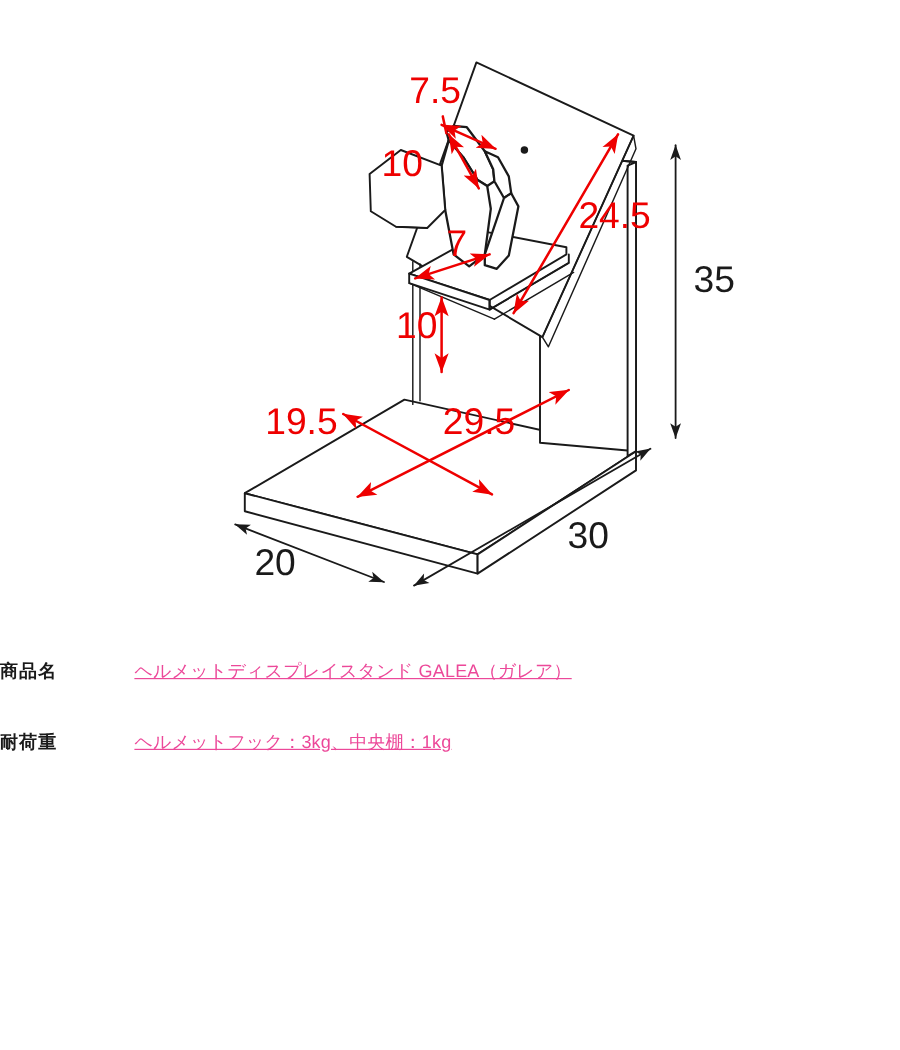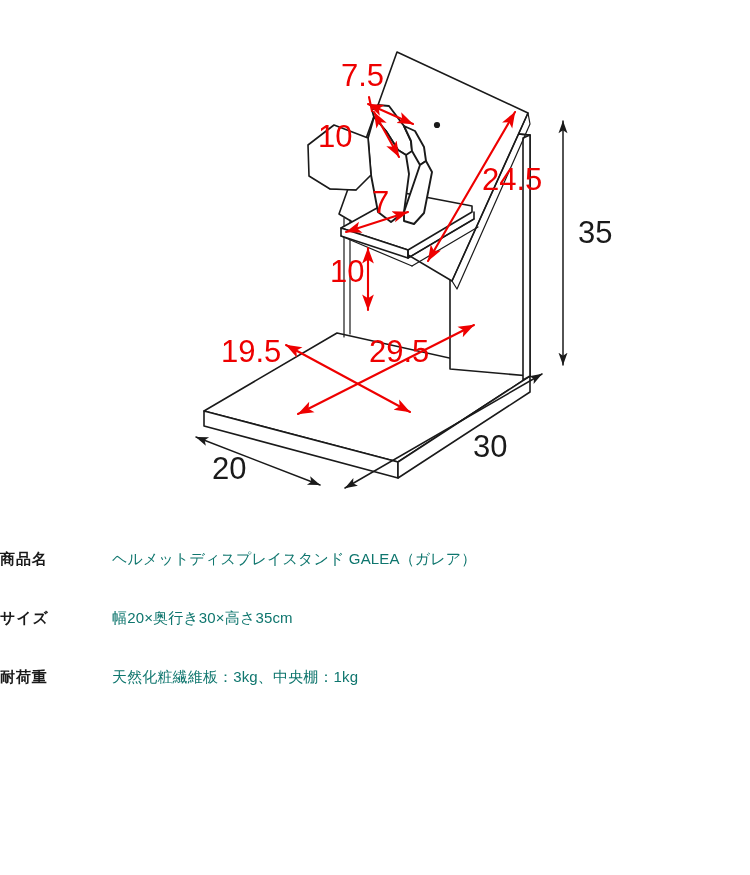--- a/index.html
+++ b/index.html
@@ -80,23 +80,24 @@
     font-size: 15px;
     font-weight: 700;
     color: #1a1a1a;
     letter-spacing: 0.06em;
     white-space: nowrap;
   }
   .spec-value {
     padding-left: 0;
     font-size: 15px;
     font-weight: 400;
-    color: #0f766e;
+    color: #ec4899;
     letter-spacing: 0.01em;
     white-space: nowrap;
+    text-decoration: underline;
   }
 </style>
 </head>
 <body>
 
 <div id="drawing-panel">
   <svg id="drawing-svg" viewBox="0 0 750 525" xmlns="http://www.w3.org/2000/svg">
 
     <defs>
       <marker id="arrow-red-end" markerWidth="9" markerHeight="9" refX="7.4" refY="3.1" orient="auto" markerUnits="strokeWidth">
@@ -227,21 +228,17 @@
   </svg>
 </div>
 
 <table id="spec-table">
   <tbody>
     <tr>
       <th class="spec-label">商品名</th>
       <td class="spec-value">ヘルメットディスプレイスタンド GALEA（ガレア）</td>
     </tr>
     <tr>
-      <th class="spec-label">サイズ</th>
-      <td class="spec-value">幅20×奥行き30×高さ35cm</td>
-    </tr>
-    <tr>
       <th class="spec-label">耐荷重</th>
-      <td class="spec-value">天然化粧繊維板：3kg、中央棚：1kg</td>
+      <td class="spec-value">ヘルメットフック：3kg、中央棚：1kg</td>
     </tr>
   </tbody>
 </table>
 
 </body></html>

